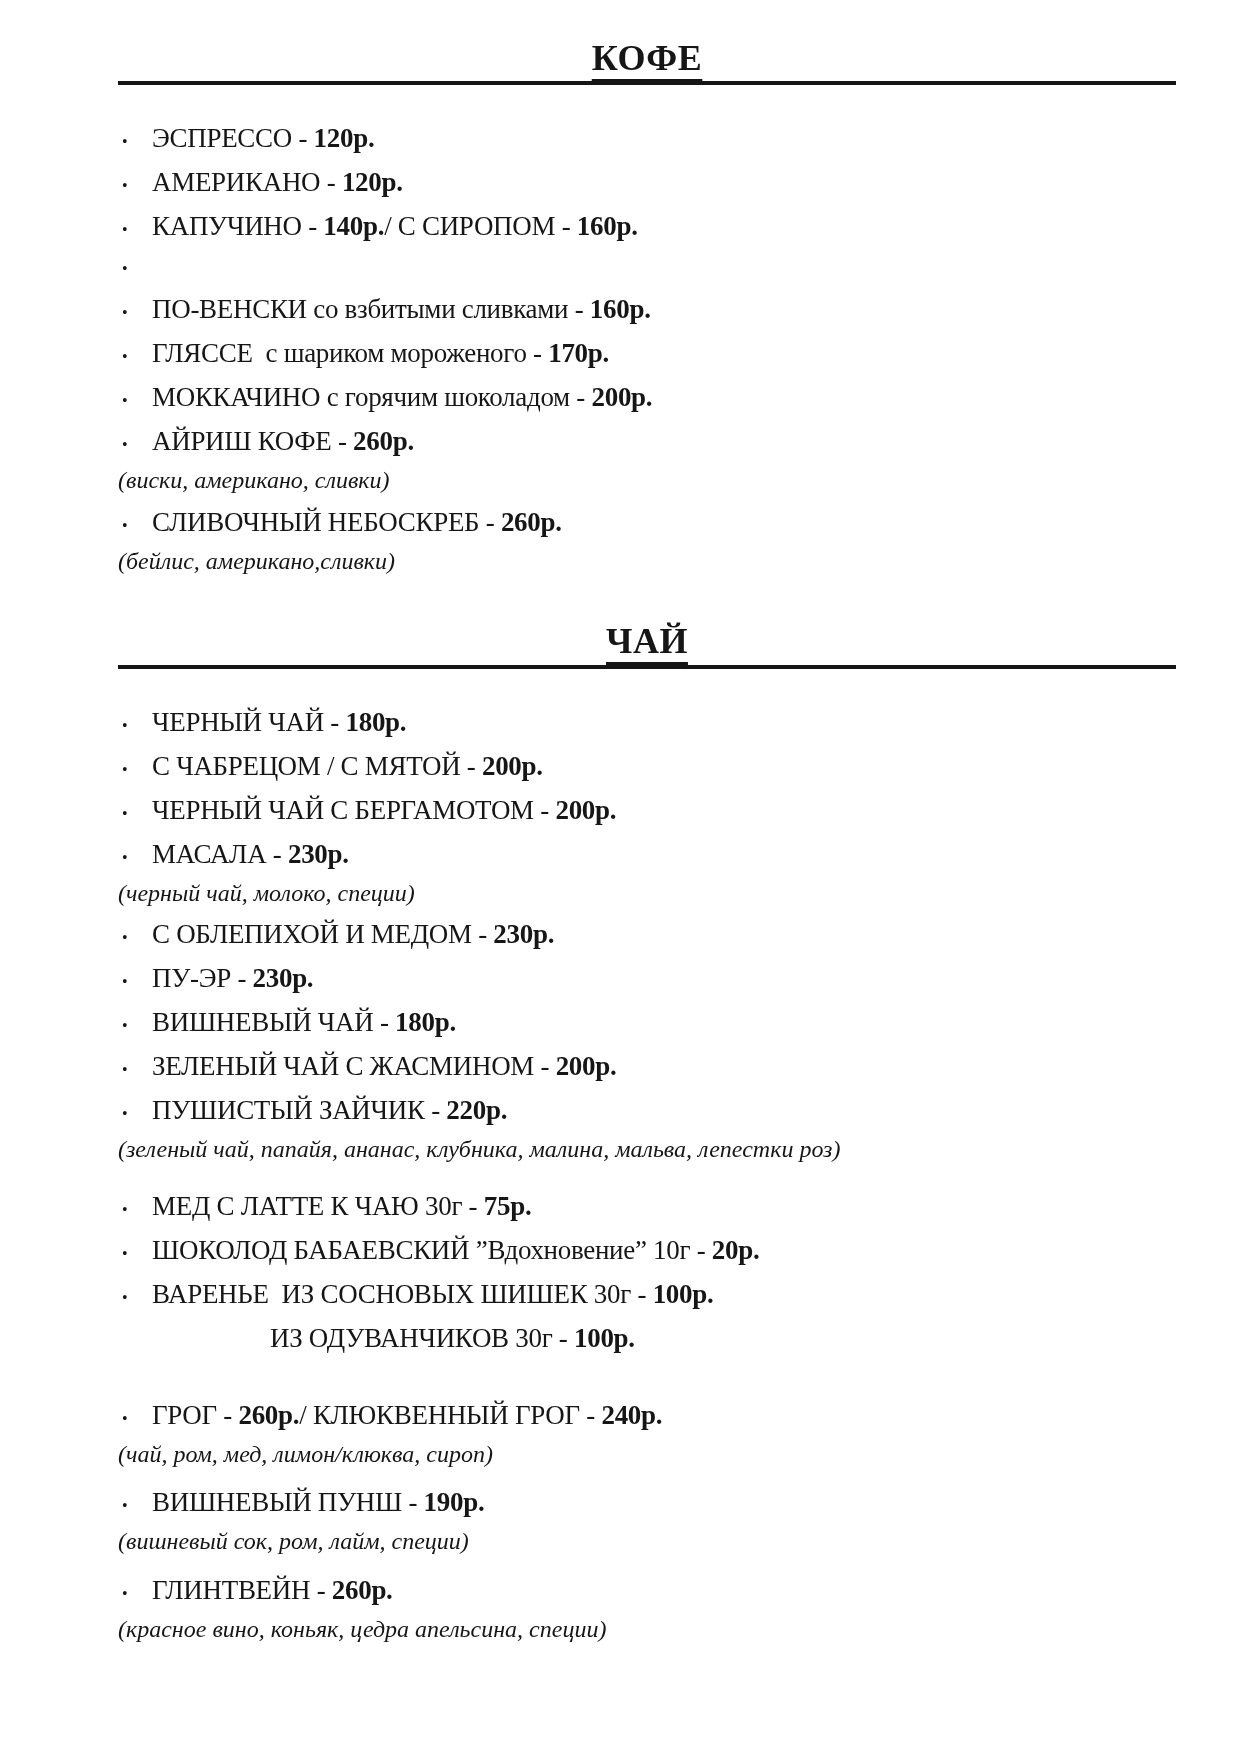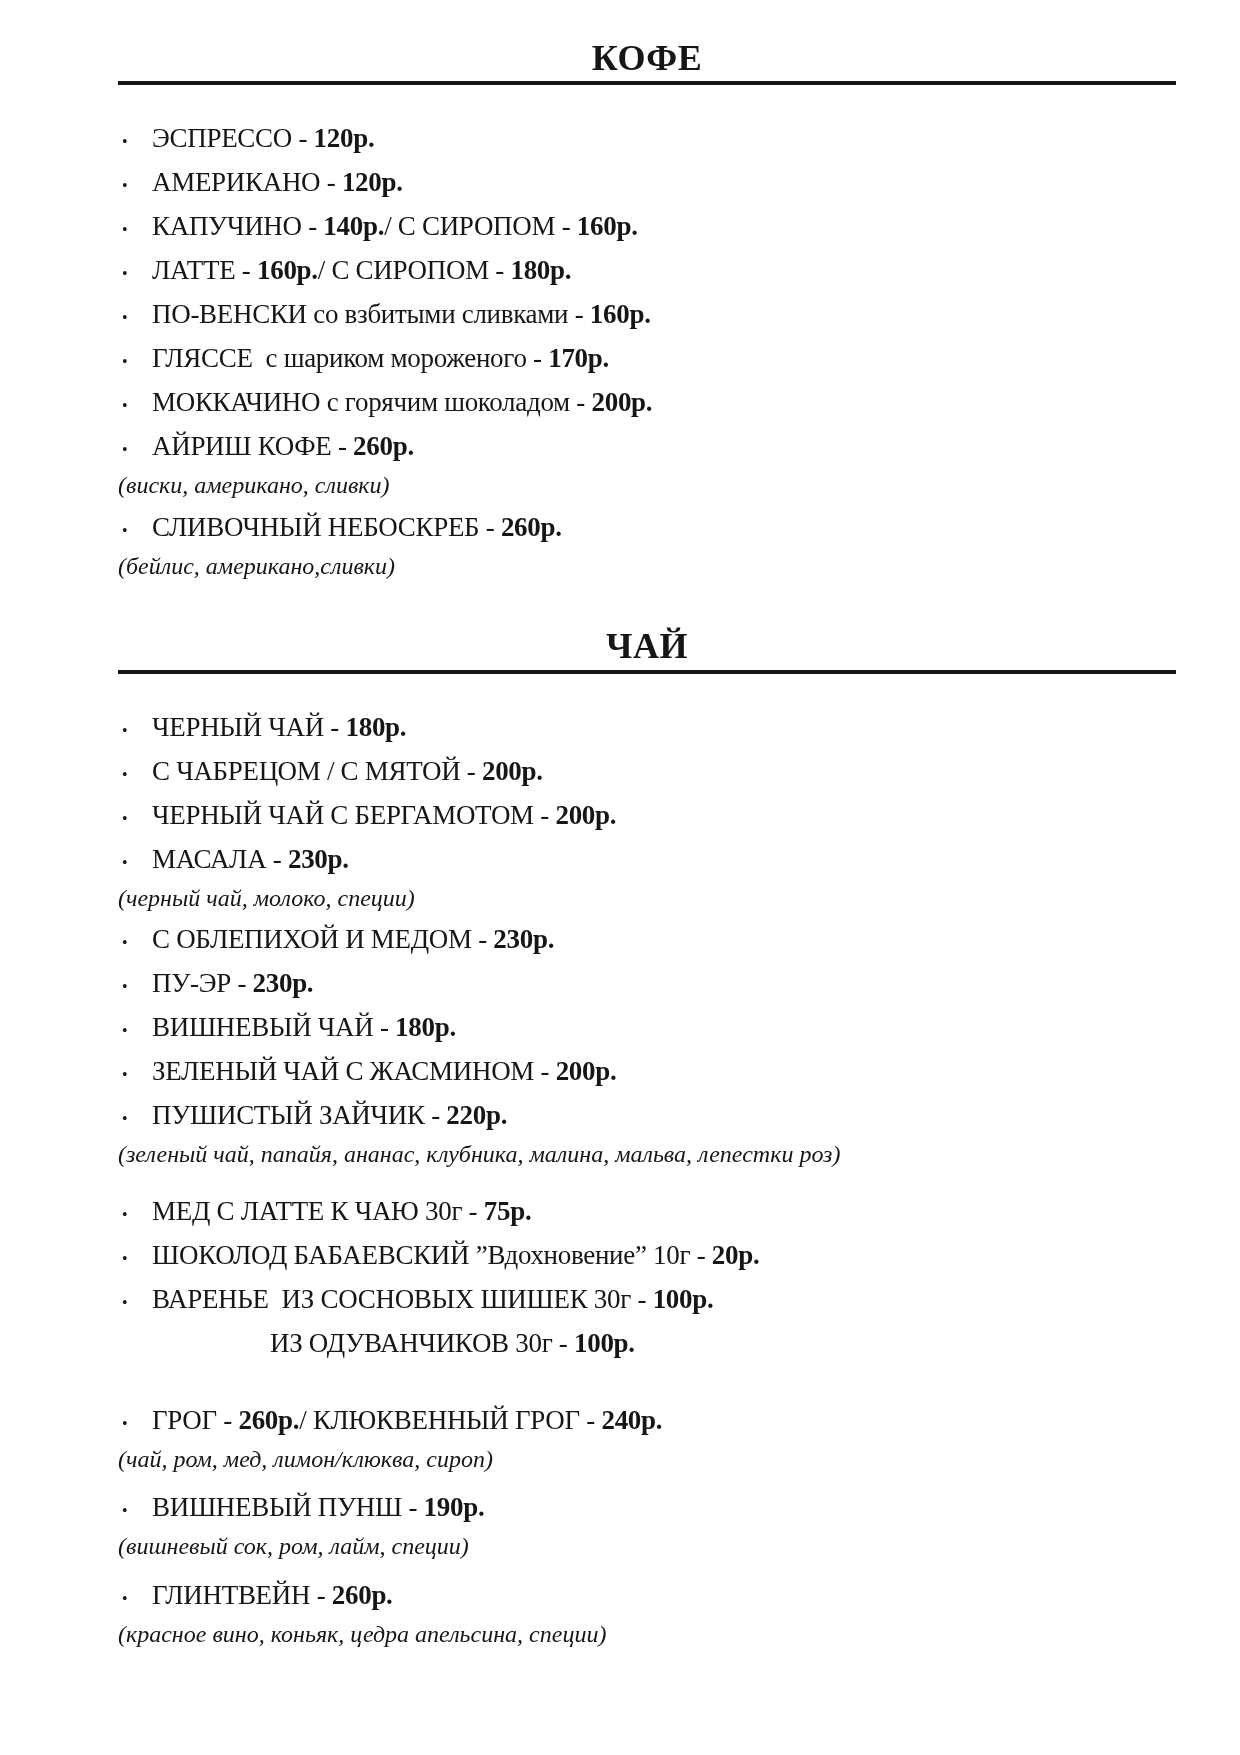--- a/index.html
+++ b/index.html
@@ -25,20 +25,21 @@
     text-align: center;
     border-bottom: 4px solid #161616;
     padding-bottom: 2px;
     margin-bottom: 38px;
   }
   .heading-text {
     font-weight: 700;
     font-size: 36px;
     letter-spacing: 0.5px;
     line-height: 1.15;
+    text-decoration: underline;
     text-decoration-thickness: 3px;
     text-underline-offset: 9px;
   }
 
   .group + .group { margin-top: 28px; }
   .hot .group + .group { margin-top: 20px; }
 
   .row {
     display: flex;
     align-items: baseline;
@@ -88,21 +89,20 @@
           <div class="row item">
             <span class="bullet">•</span>
             <span class="text"><span class="n">АМЕРИКАНО - </span><span class="b">120р.</span></span>
           </div>
           <div class="row item">
             <span class="bullet">•</span>
             <span class="text"><span class="n">КАПУЧИНО - </span><span class="b">140р.</span><span class="n">/ С СИРОПОМ - </span><span class="b">160р.</span></span>
           </div>
           <div class="row item">
             <span class="bullet">•</span>
-            <span class="text"><span class="n">ЛАТТЕ - </span><span class="b">160р.</span><span class="n">/ С СИРОПОМ - </span><span class="b">180р.</span></span>
           </div>
           <div class="row item">
             <span class="bullet">•</span>
             <span class="text"><span class="n">ПО-ВЕНСКИ </span><span class="i">со взбитыми сливками</span><span class="n"> - </span><span class="b">160р.</span></span>
           </div>
           <div class="row item">
             <span class="bullet">•</span>
             <span class="text"><span class="n">ГЛЯССЕ  </span><span class="i">с шариком мороженого</span><span class="n"> - </span><span class="b">170р.</span></span>
           </div>
           <div class="row item">

